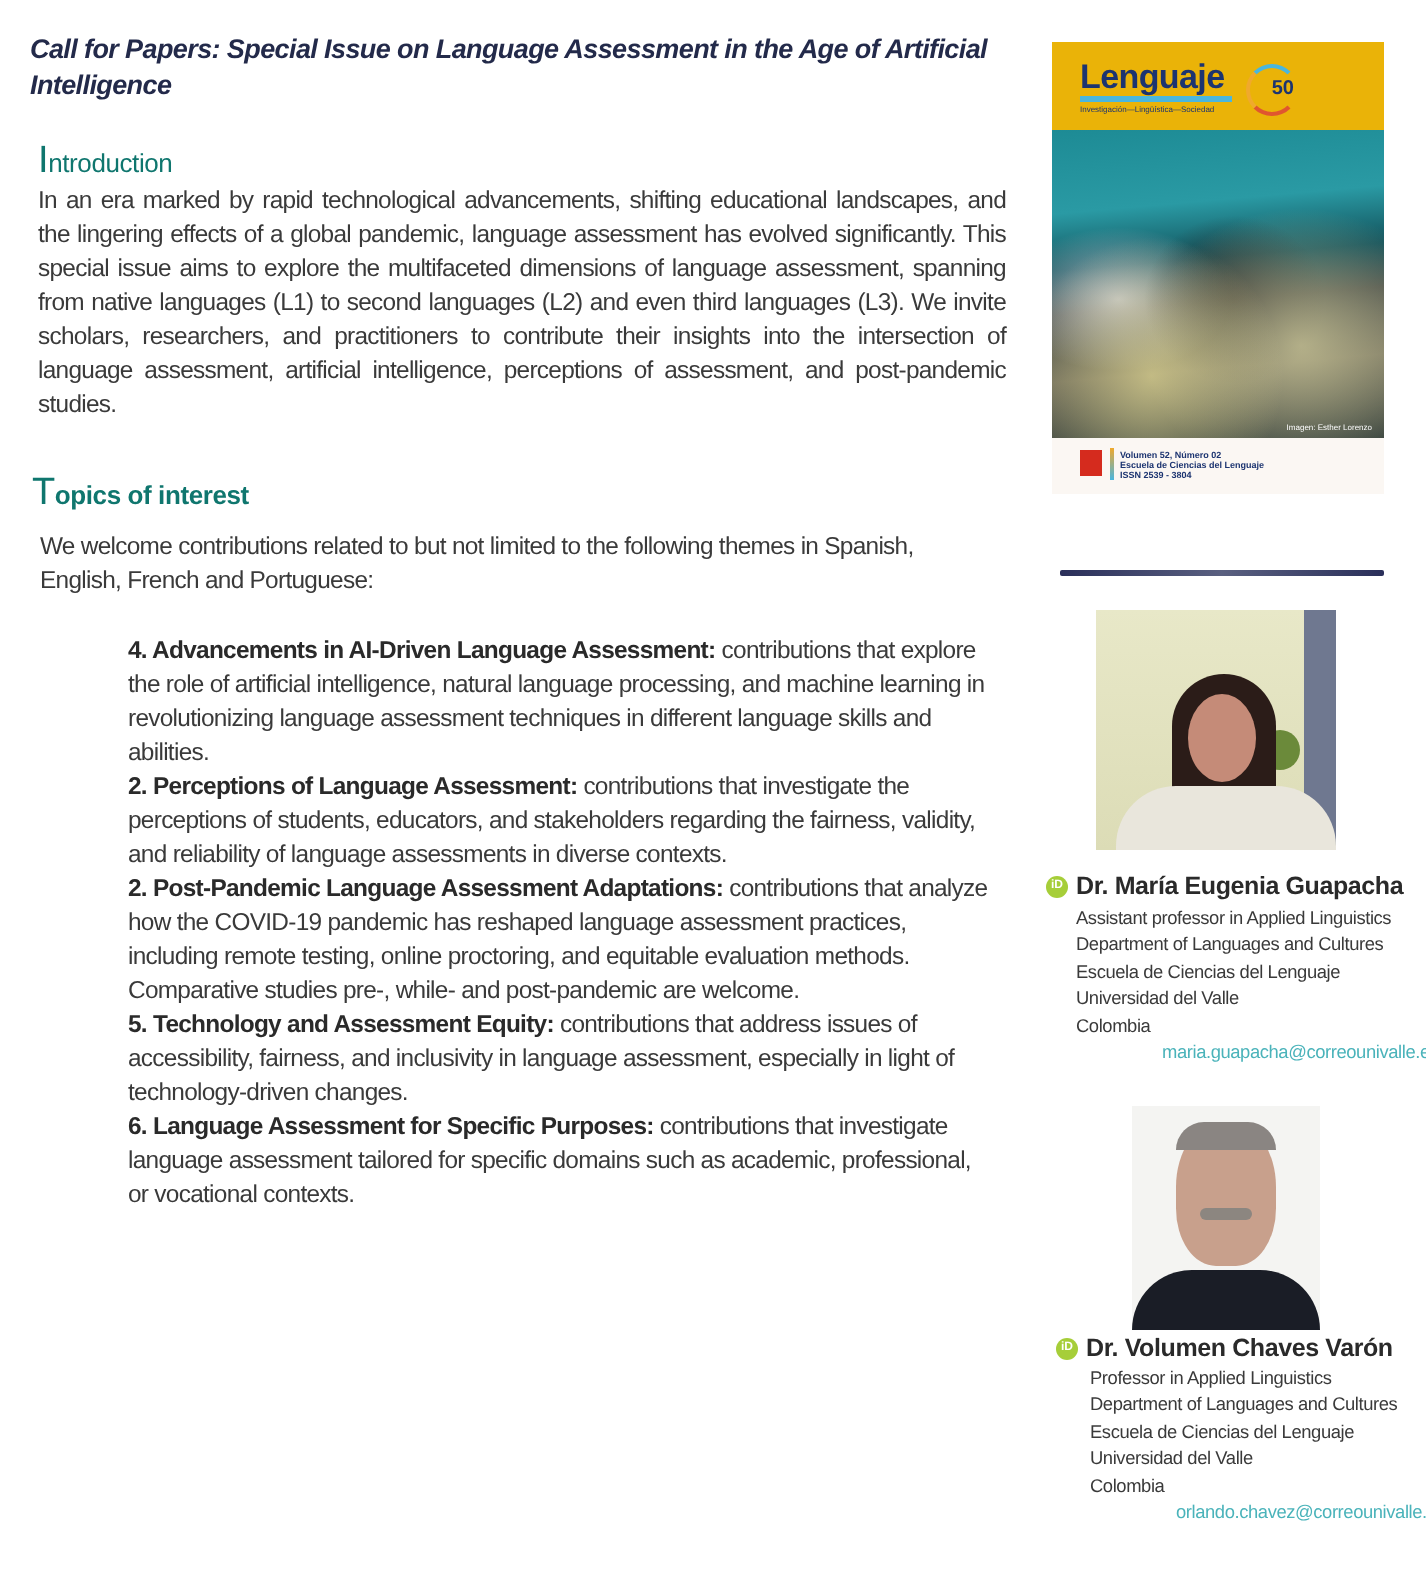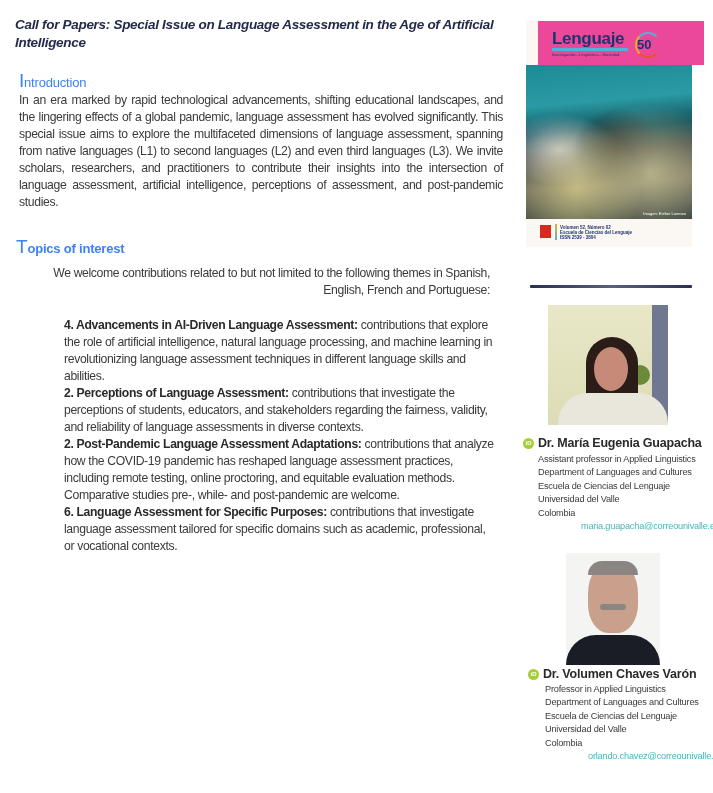--- a/index.html
+++ b/index.html
@@ -3,50 +3,50 @@
 <meta charset="utf-8">
 <style>
   html, body { margin: 0; padding: 0; background: #ffffff; }
   body { width: 713px; height: 793px; position: relative; overflow: hidden;
          font-family: "Liberation Sans", sans-serif; color: #3a3a3a; }
 
   #title { position: absolute; left: 15px; top: 16px; width: 500px;
            font-size: 13.5px; line-height: 18px; font-weight: bold; font-style: italic;
            color: #232a4a; letter-spacing: -0.3px; }
 
-  .section-heading { position: absolute; color: #3b82f6; font-weight: bold; font-size: 13px;
+  .section-heading { position: absolute; color: #0f766e; font-weight: bold; font-size: 13px;
                      letter-spacing: -0.2px; }
   .section-heading .cap { font-size: 19px; font-weight: normal; }
 
   #intro-heading { left: 19px; top: 70px; font-weight: normal; }
   #intro-body { position: absolute; left: 19px; top: 92px; width: 484px;
                 font-size: 12.2px; line-height: 17px; text-align: justify; color: #3a3a3a;
                 letter-spacing: -0.35px; }
 
   #topics-heading { left: 16px; top: 236px; }
   #topics-intro { position: absolute; left: 20px; top: 265px; width: 470px;
-                  font-size: 12.2px; line-height: 17px; color: #3a3a3a; letter-spacing: -0.35px; text-align: right; }
+                  font-size: 12.2px; line-height: 17px; color: #3a3a3a; letter-spacing: -0.35px; }
 
   #topics-list { position: absolute; left: 64px; top: 317px; width: 432px;
                  font-size: 12.2px; line-height: 17px; color: #3a3a3a; letter-spacing: -0.35px;
                  margin: 0; padding: 0; list-style: none; }
   #topics-list li { margin: 0; padding: 0; }
   #topics-list .topic-title { font-weight: bold; color: #2a2a2a; }
 
   
   #cover { position: absolute; left: 526px; top: 21px; width: 166px; height: 226px;
            background: #fbf7f3; }
-  #cover-header { position: absolute; left: 12px; top: 0; width: 166px; height: 44px; background: #ec4899; }
+  #cover-header { position: absolute; left: 0; top: 0; width: 166px; height: 44px; background: #eab308; }
   #cover-logo { position: absolute; left: 14px; top: 8px; font-size: 17px; font-weight: bold;
                 color: #1c3470; letter-spacing: -0.3px; }
   #cover-logo-underline { position: absolute; left: 14px; top: 27px; width: 76px; height: 3px; background: #4ab6de; }
   #cover-tagline { position: absolute; left: 14px; top: 31px; font-size: 4px; color: #1c3470; white-space: nowrap; }
   #cover-badge { position: absolute; left: 97px; top: 11px; width: 22px; height: 22px; border-radius: 50%;
                  border: 2px solid transparent; border-left-color: #f0a92c; border-top-color: #4ab6de; border-bottom-color: #e0562f;
-                 font-size: 13px; font-weight: bold; color: #1c3470; text-align: left; line-height: 22px; }
+                 font-size: 10px; font-weight: bold; color: #1c3470; text-align: right; line-height: 22px; }
   #cover-art { position: absolute; left: 0; top: 44px; width: 166px; height: 154px;
                background:
                  radial-gradient(ellipse at 30% 80%, rgba(230,220,150,0.7) 0%, rgba(230,220,150,0) 40%),
                  radial-gradient(ellipse at 75% 70%, rgba(200,195,150,0.8) 0%, rgba(200,195,150,0) 45%),
                  radial-gradient(ellipse at 55% 55%, rgba(40,40,40,0.9) 0%, rgba(40,40,40,0) 35%),
                  radial-gradient(ellipse at 20% 55%, rgba(220,220,230,0.8) 0%, rgba(220,220,230,0) 30%),
                  linear-gradient(175deg, #1d8b95 0%, #2a9aa4 25%, #13535c 42%, #3d4443 55%, #6d6a59 75%, #2e3a38 100%); }
   #cover-credit { position: absolute; right: 6px; bottom: 3px; font-size: 4px; color: #ffffff; }
   #cover-footer { position: absolute; left: 0; top: 198px; width: 166px; height: 28px; background: #fbf7f3; }
   #cover-footer-logo { position: absolute; left: 14px; top: 6px; width: 11px; height: 13px; background: #d52b1e; }
@@ -105,20 +105,21 @@
 <div id="intro-heading" class="section-heading"><span class="cap">I</span><span>ntroduction</span></div>
 <div id="intro-body">In an era marked by rapid technological advancements, shifting educational landscapes, and the lingering effects of a global pandemic, language assessment has evolved significantly. This special issue aims to explore the multifaceted dimensions of language assessment, spanning from native languages (L1) to second languages (L2) and even third languages (L3). We invite scholars, researchers, and practitioners to contribute their insights into the intersection of language assessment, artificial intelligence, perceptions of assessment, and post-pandemic studies.</div>
 
 <div id="topics-heading" class="section-heading"><span class="cap">T</span><span>opics of interest</span></div>
 <div id="topics-intro">We welcome contributions related to but not limited to the following themes in Spanish, English, French and Portuguese:</div>
 
 <ul id="topics-list">
   <li><span class="topic-title">4. Advancements in AI-Driven Language Assessment:</span><span> contributions that explore the role of artificial intelligence, natural language processing, and machine learning in revolutionizing language assessment techniques in different language skills and abilities.</span></li>
   <li><span class="topic-title">2. Perceptions of Language Assessment:</span><span> contributions that investigate the perceptions of students, educators, and stakeholders regarding the fairness, validity, and reliability of language assessments in diverse contexts.</span></li>
   <li><span class="topic-title">2. Post-Pandemic Language Assessment Adaptations:</span><span> contributions that analyze how the COVID-19 pandemic has reshaped language assessment practices, including remote testing, online proctoring, and equitable evaluation methods. Comparative studies pre-, while- and post-pandemic are welcome.</span></li>
+  <li><span class="topic-title">5. Technology and Assessment Equity:</span><span> contributions that address issues of accessibility, fairness, and inclusivity in language assessment, especially in light of technology-driven changes.</span></li>
   <li><span class="topic-title">6. Language Assessment for Specific Purposes:</span><span> contributions that investigate language assessment tailored for specific domains such as academic, professional, or vocational contexts.</span></li>
 </ul>
 
 <div id="cover">
   <div id="cover-header">
     <div id="cover-logo">Lenguaje</div>
     <div id="cover-logo-underline"></div>
     <div id="cover-tagline">Investigación—Lingüística—Sociedad</div>
     <div id="cover-badge">50</div>
   </div>

